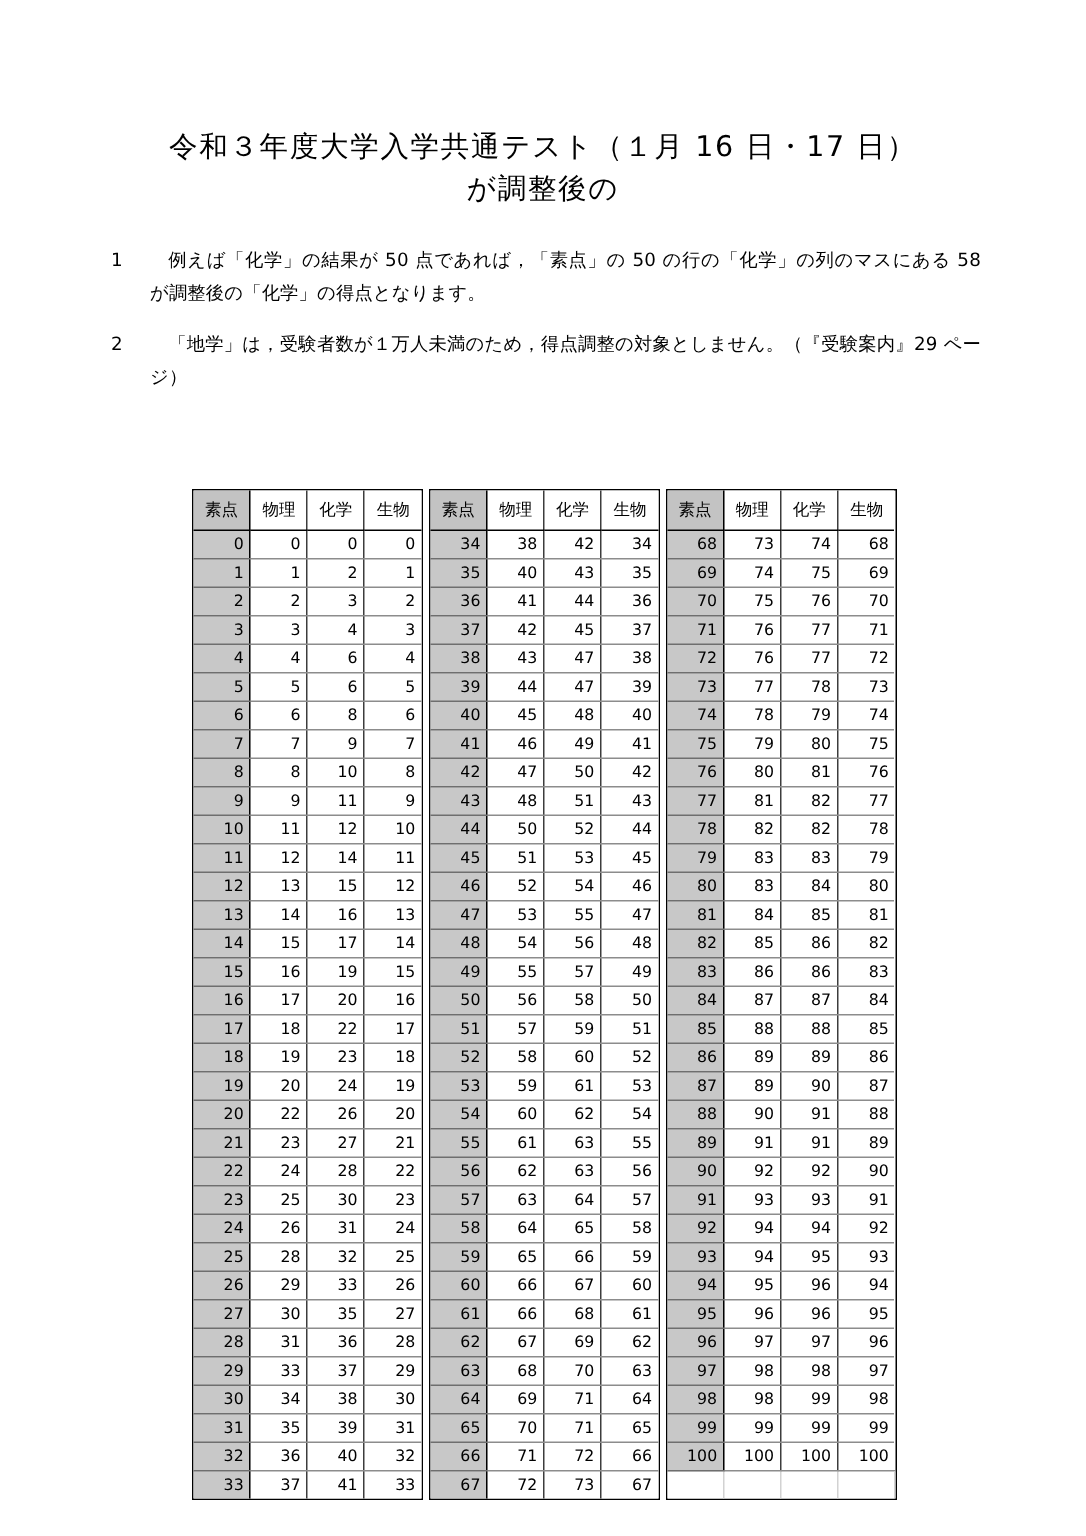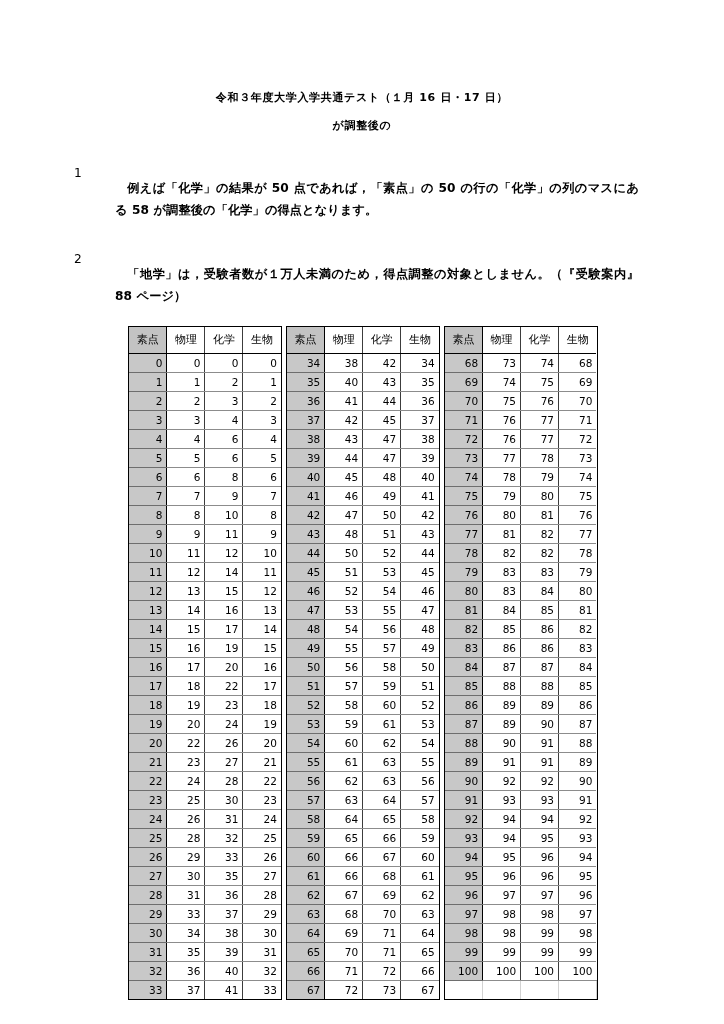--- a/index.html
+++ b/index.html
@@ -27,22 +27,22 @@
   
   .title-block {
     position: absolute;
     left: 0;
     top: 84px;
     width: 724px;
     text-align: center;
   }
   .title-line {
     font-family: "DejaVu Sans", "Liberation Sans", sans-serif;
-    font-size: 11px;
-    font-weight: 700;
+    font-size: 19px;
+    font-weight: 400;
     letter-spacing: 0.06em;
     line-height: 28px;
     white-space: nowrap;
   }
 
   
   .notes {
     position: absolute;
     left: 74px;
     top: 163px;
@@ -59,24 +59,23 @@
   }
   .note-num {
     width: 26px;
     flex: 0 0 26px;
     text-align: left;
   }
   .note-body {
     flex: 1 1 auto;
   }
   .note-para {
-    margin: 15px;
+    margin: 0;
     text-align: justify;
     text-justify: inter-ideograph;
-    font-weight: bold;
   }
   .note-para.indent {
     text-indent: 1em;
   }
 
   
   .table-area {
     position: absolute;
     left: 128px;
     top: 326px;
@@ -170,21 +169,21 @@
     <div class="note-item">
       <div class="note-num">1</div>
       <div class="note-body">
         <p class="note-para indent">例えば「化学」の結果が 50 点であれば，「素点」の 50 の行の「化学」の列のマスにある 58 が調整後の「化学」の得点となります。</p>
       </div>
     </div>
 
     <div class="note-item">
       <div class="note-num">2</div>
       <div class="note-body">
-        <p class="note-para indent">「地学」は，受験者数が１万人未満のため，得点調整の対象としません。（『受験案内』88 ページ）</p>
+        <p class="note-para indent">「地学」は，受験者数が１万人未満のため，得点調整の対象としません。（『受験案内』29 ページ）</p>
       </div>
     </div>
 
   </div>
 
   <div class="table-area">
       <div class="block">
         <table class="grid">
           <thead>
             <tr>

